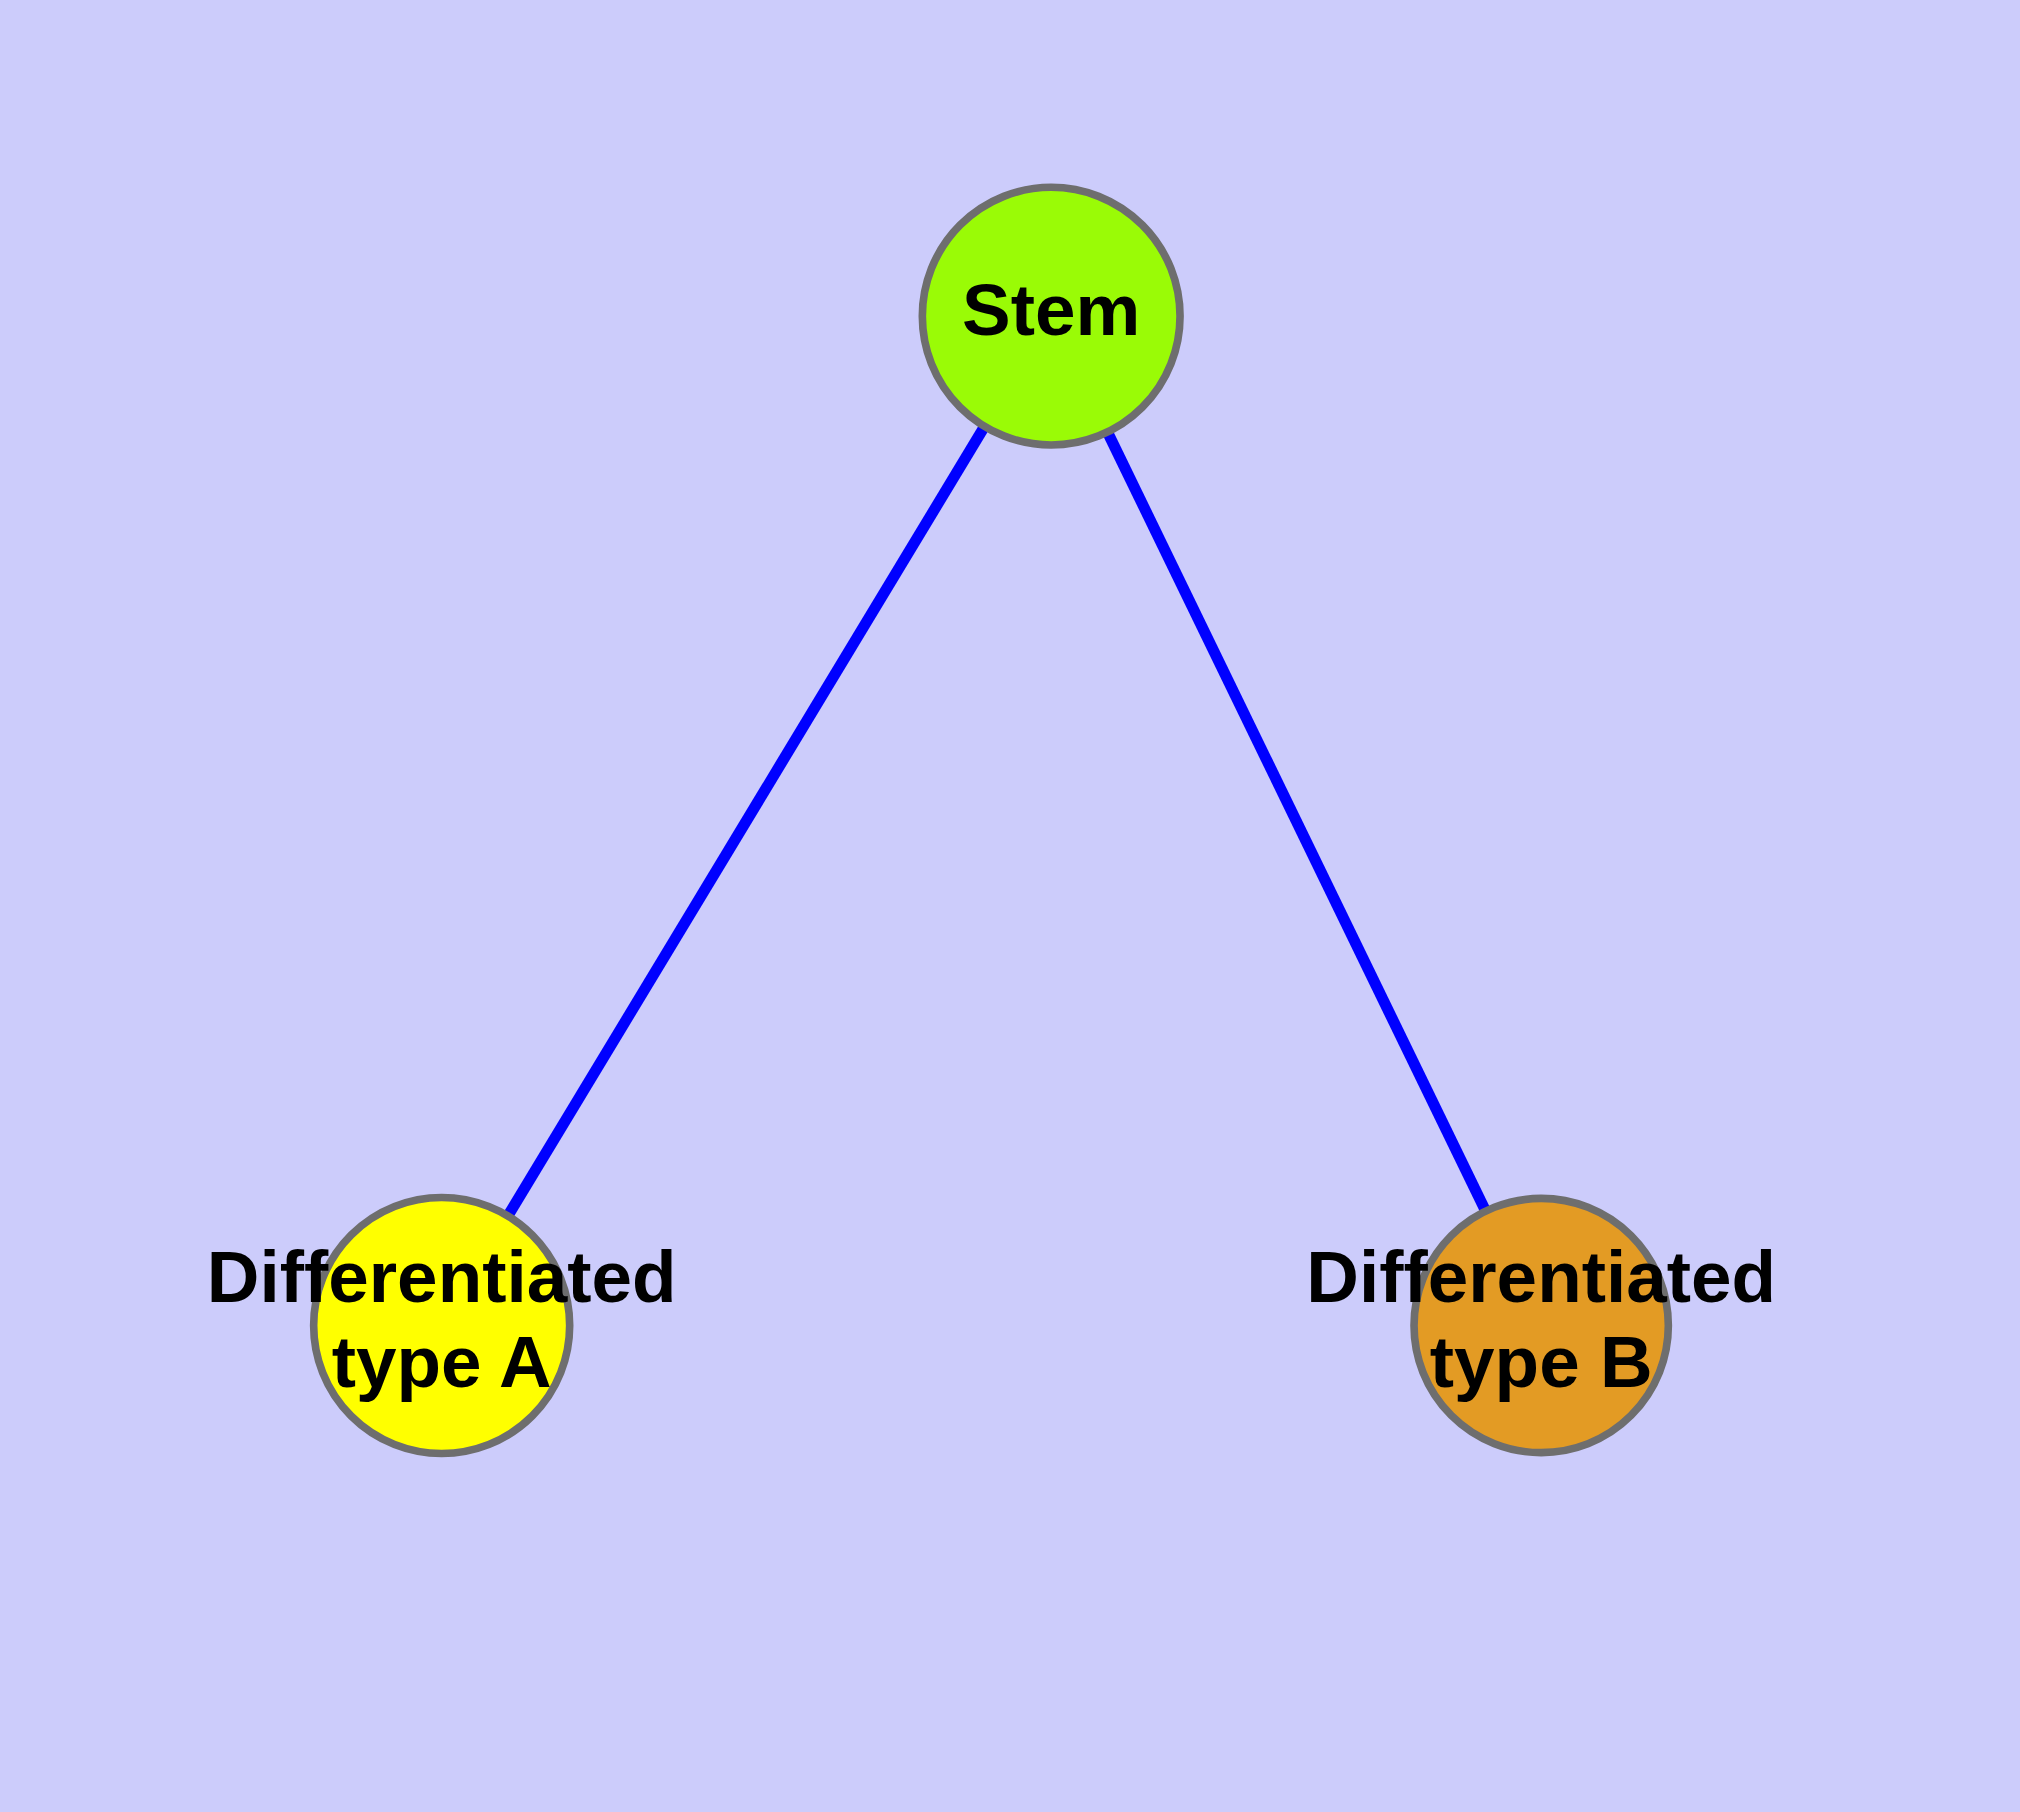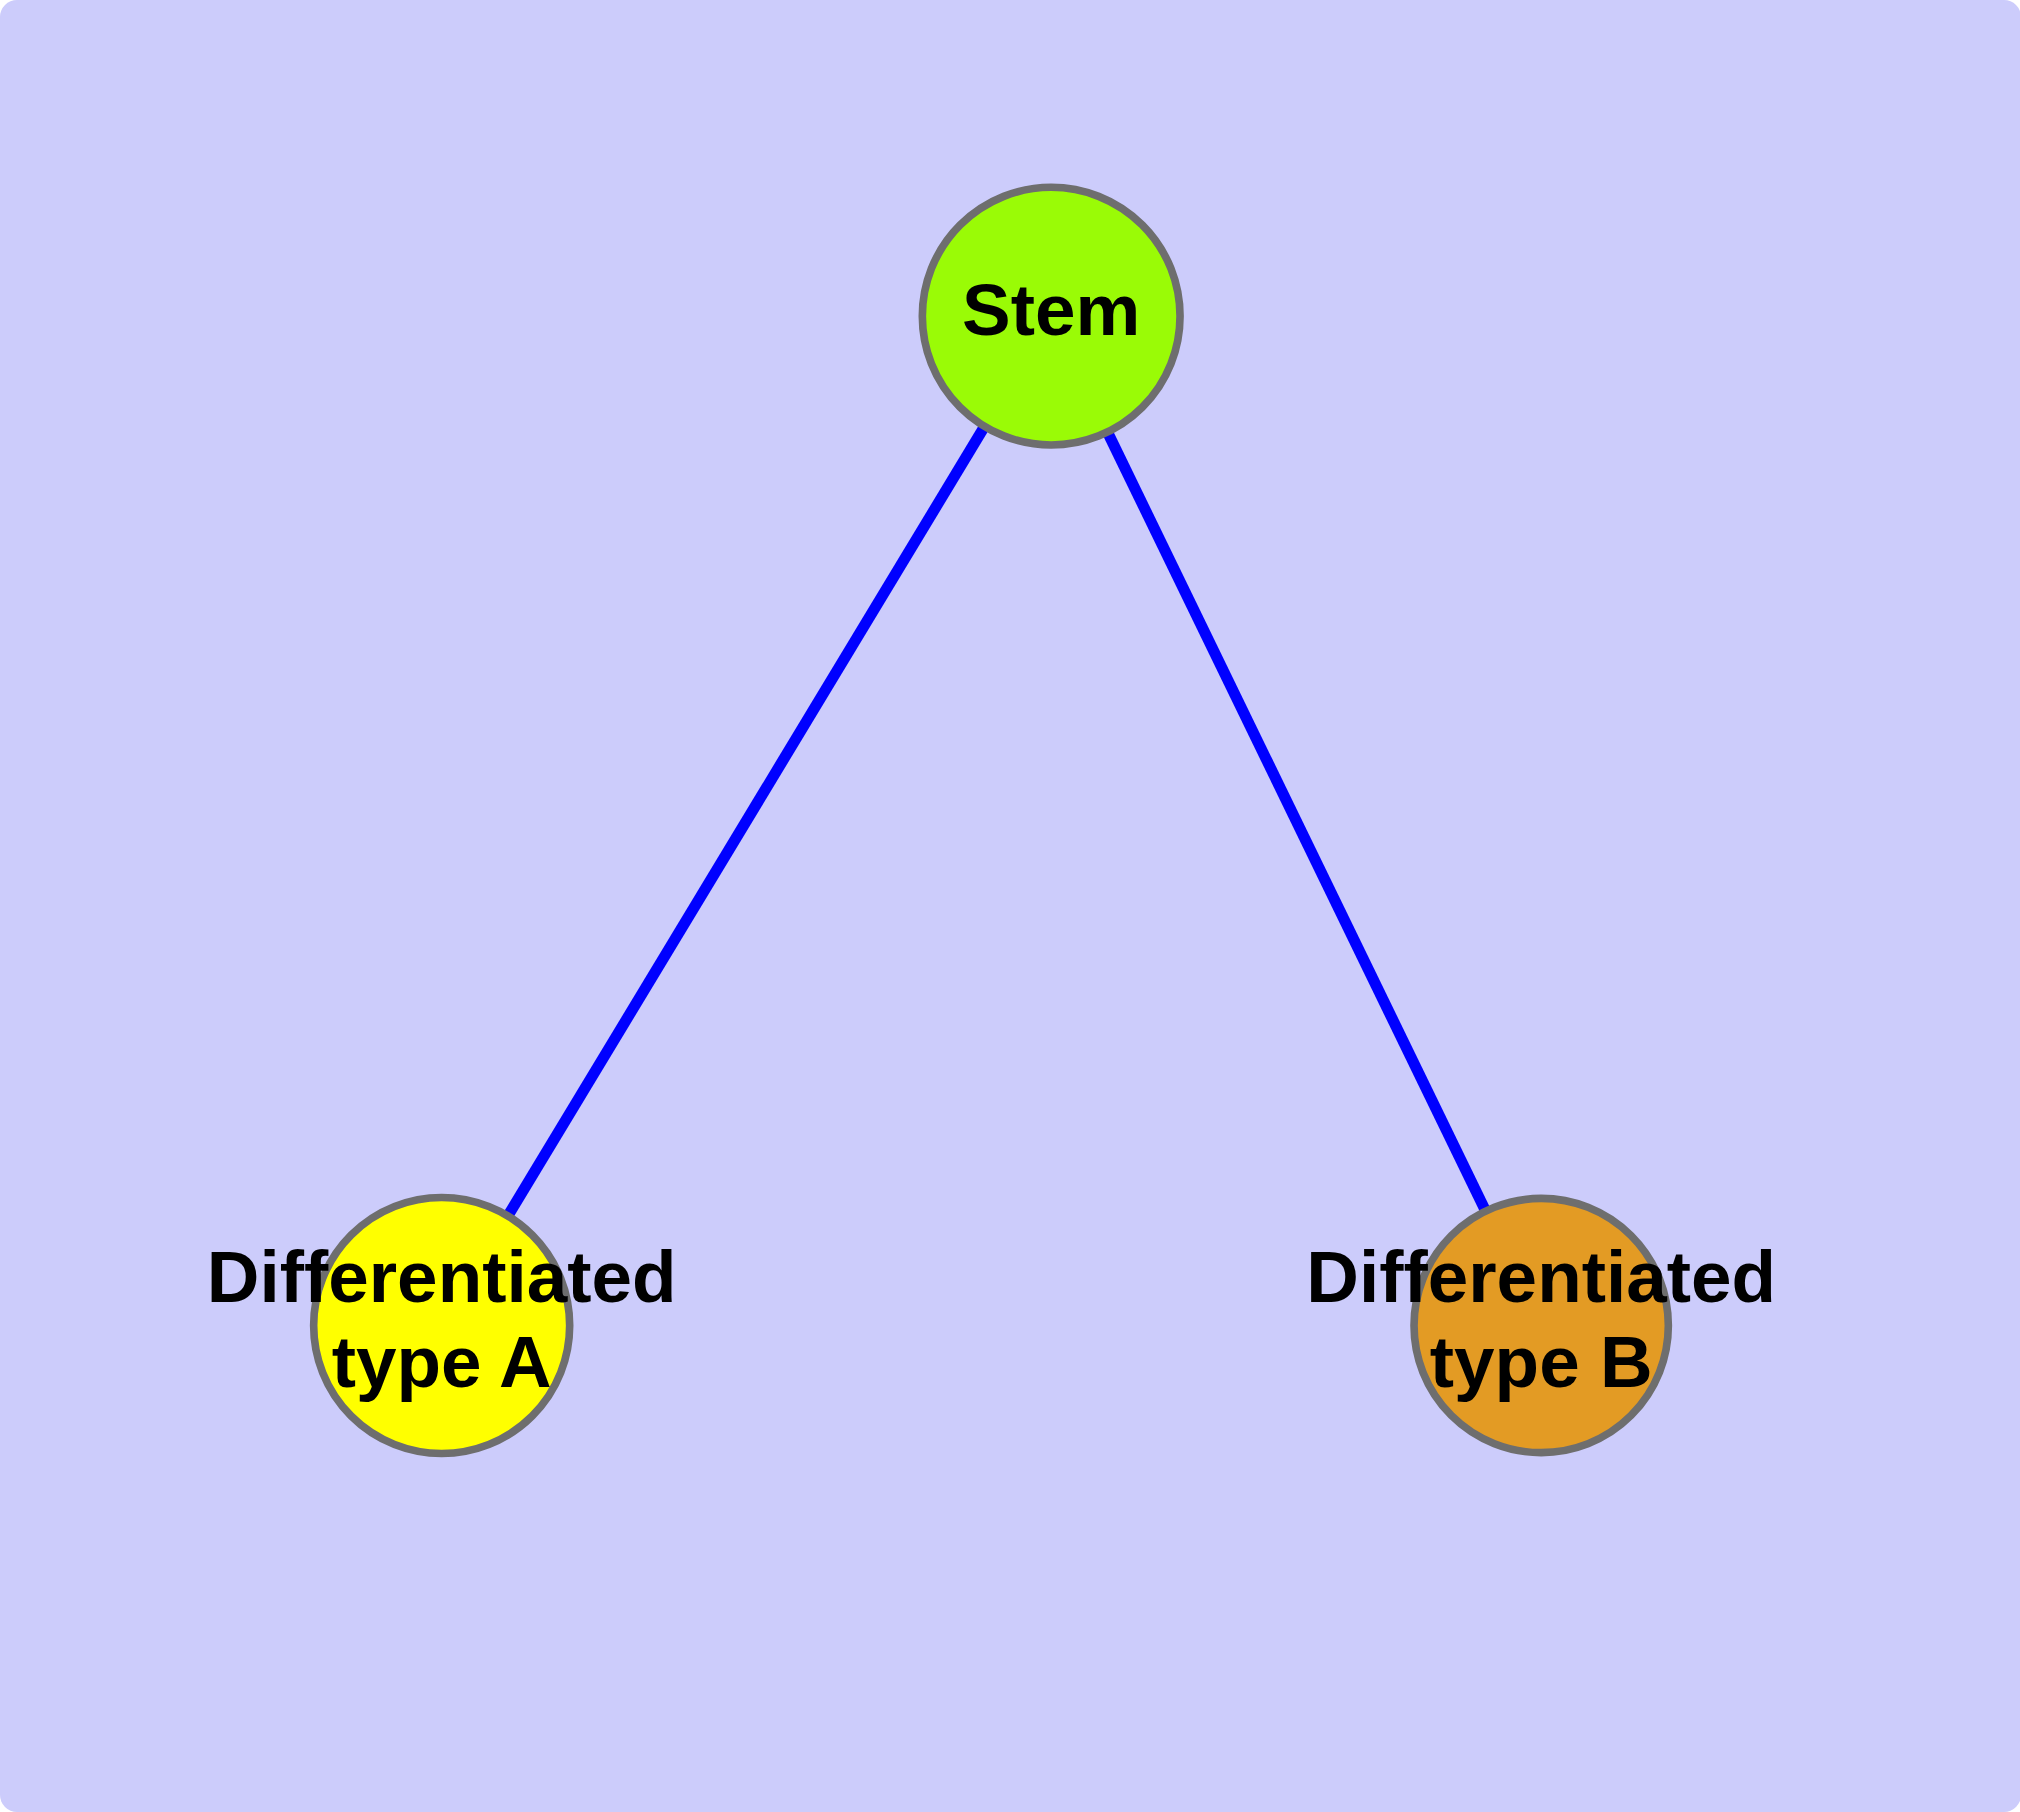--- a/index.html
+++ b/index.html
@@ -33,21 +33,21 @@
   .node-circle {
     stroke: #6e6e6e;
   }
   .edge-line {
     stroke-linecap: butt;
   }
 </style>
 </head>
 <body>
 
-<div id="canvas" style="width: 2021px; height: 1812px; border-radius: 17px;">
+<div id="canvas" style="width: 2021px; height: 1812px;">
   <svg id="graph-svg" viewBox="0 0 2384 2138" preserveAspectRatio="none" aria-hidden="true">
     <rect id="bg-rect" x="0" y="0" width="2384" height="2138" fill="#ccccfb"></rect>
     <g id="edges-group">
         <line x1="1162.4770895989961" y1="501.41416729846406" x2="598.0060909983306" y2="1436.4419271501924" stroke="#0000ff" stroke-width="13" class="edge-line"></line>
         <line x1="1305.4910616015914" y1="507.9478449264625" x2="1753.3821525530966" y2="1430.851459672557" stroke="#0000ff" stroke-width="13" class="edge-line"></line>
       </g>
     <g id="nodes-group">
         <g>
           <circle cx="1240" cy="373" r="152" fill="#9afb06" stroke="#6e6e6e" stroke-width="9" class="node-circle"></circle>
           <text class="node-label" x="1240" y="373" font-size="86" fill="#000000"><tspan x="1240" dy="0">Stem</tspan></text>

